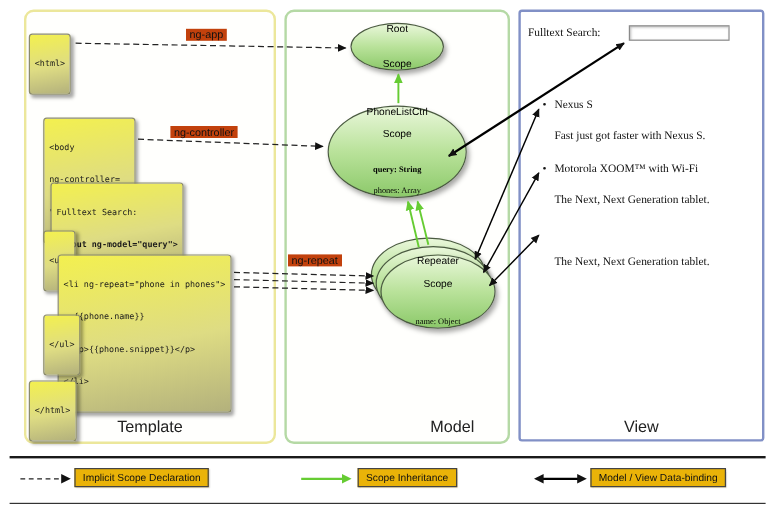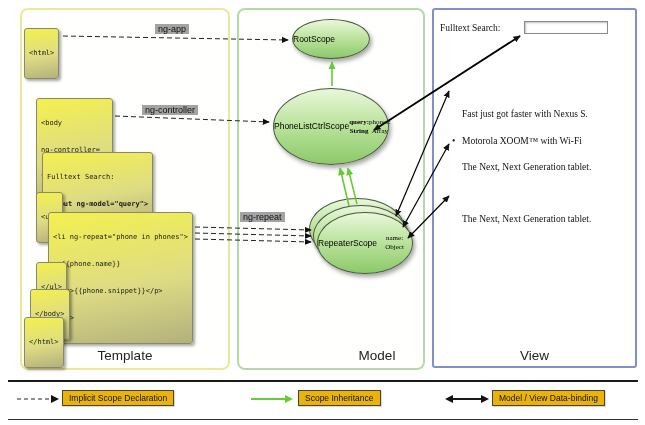--- a/index.html
+++ b/index.html
@@ -32,35 +32,35 @@
   }
   .cl { display:block; }
   .b { font-weight:bold; }
 
   
   .ellipse {
     position:absolute; z-index:20;
     border:1px solid #4a5a40; border-radius:50%;
     background:linear-gradient(180deg, #e9f7da 0%, #b9e29a 50%, #8cc96a 100%);
     box-shadow:2px 3px 4px rgba(0,0,0,0.35);
-    display:flex; flex-direction:row; align-items:center; justify-content:flex-start;
+    display:flex; flex-direction:column; align-items:center; justify-content:space-between;
     text-align:center; font-size:8.5px; color:#000;
   }
   .ellipse .t { display:block; line-height:9px; }
   .ellipse .prop { font-family:Liberation Serif, serif; font-size:7px; line-height:9px; }
   .gap { height:4px; }
   #ell-root      { left:292px; top:19px;  width:78px;  height:40px; }
   #ell-phonelist { left:273px; top:88px;  width:116px; height:77px; }
   .ell-rep       { left:317px; top:212px; width:96px;  height:62px; }
   #ell-rep-b1    { left:313px; top:205px; }
   #ell-rep-b2    { left:309px; top:198px; }
 
   
   .arrow-label {
-    position:absolute; z-index:40; background:#a3a3a3; padding:0 3px;
+    position:absolute; z-index:40; background:#c2410c; padding:0 3px;
     font-size:9px; color:#111;
   }
   #lbl-ng-app        { left:155px; top:24px; }
   #lbl-ng-controller { left:142px; top:105px; }
   #lbl-ng-repeat     { left:240px; top:212px; }
 
   
   #arrows { position:absolute; left:0; top:0; z-index:30; pointer-events:none; }
 
   
@@ -118,23 +118,20 @@
     <span class="cl">&lt;li ng-repeat="phone in phones"&gt;</span>
     <span class="cl">  {{phone.name}}</span>
     <span class="cl">  &lt;p&gt;{{phone.snippet}}&lt;/p&gt;</span>
     <span class="cl">&lt;/li&gt;</span>
   </div>
 
   <div class="codebox" style="left:36px;top:262px">
     <span class="cl">&lt;/ul&gt;</span>
   </div>
 
-  <div class="codebox" style="left:30px;top:289px">
-    <span class="cl">&lt;/body&gt;</span>
-  </div>
 
   <div class="codebox" style="left:24px;top:317px">
     <span class="cl">&lt;/html&gt;</span>
   </div>
 
   <div class="ellipse" id="ell-root">
     <span class="t">Root</span>
     <span class="t">Scope</span>
   </div>
 
@@ -181,20 +178,23 @@
     <line x1="408" y1="238" x2="449" y2="196" stroke="#000" stroke-width="1.2" marker-start="url(#ah)" marker-end="url(#ah)"></line>
   </svg>
 
   <span class="arrow-label" id="lbl-ng-app">ng-app</span>
   <span class="arrow-label" id="lbl-ng-controller">ng-controller</span>
   <span class="arrow-label" id="lbl-ng-repeat">ng-repeat</span>
 
   <span id="view-search-label">Fulltext Search:</span>
   <div id="view-search-input"></div>
 
+  <div class="vrow" style="top:83px">
+    <span class="vbullet">•</span><span>Nexus S</span>
+  </div>
   <div class="vrow indent" style="top:109px">
     <span>Fast just got faster with Nexus S.</span>
   </div>
   <div class="vrow" style="top:136px">
     <span class="vbullet">•</span><span>Motorola XOOM™ with Wi-Fi</span>
   </div>
   <div class="vrow indent" style="top:162px">
     <span>The Next, Next Generation tablet.</span>
   </div>
   <div class="vrow indent" style="top:214px">

